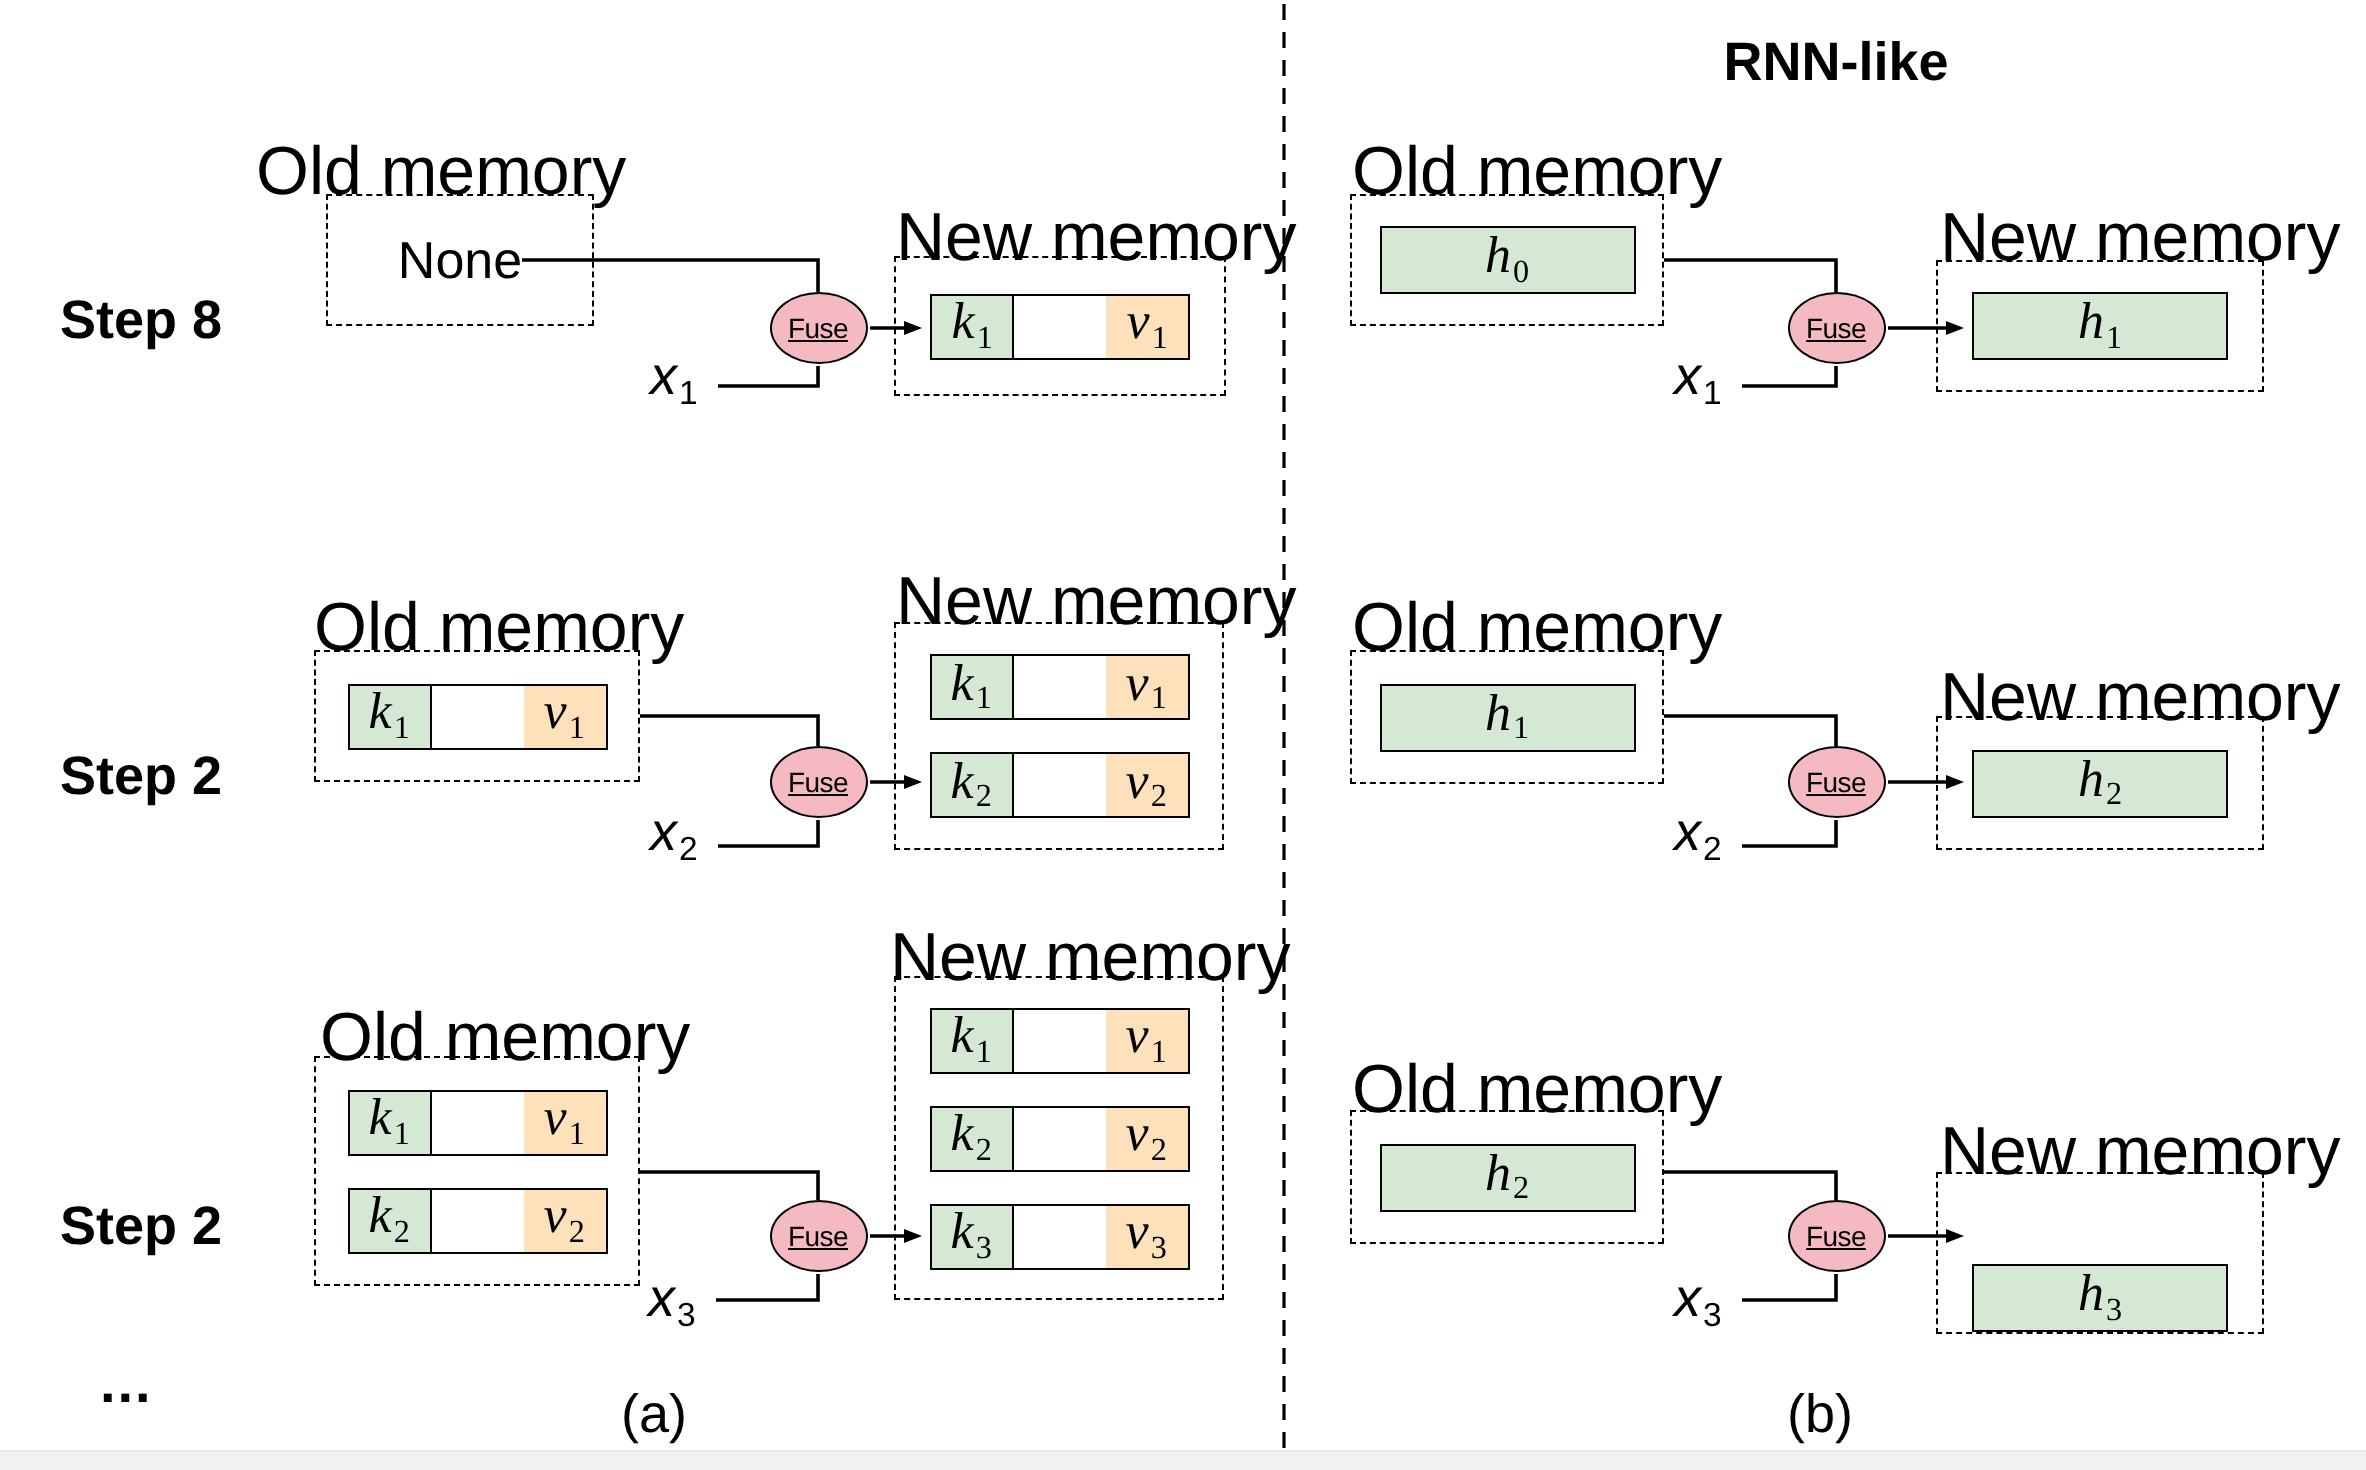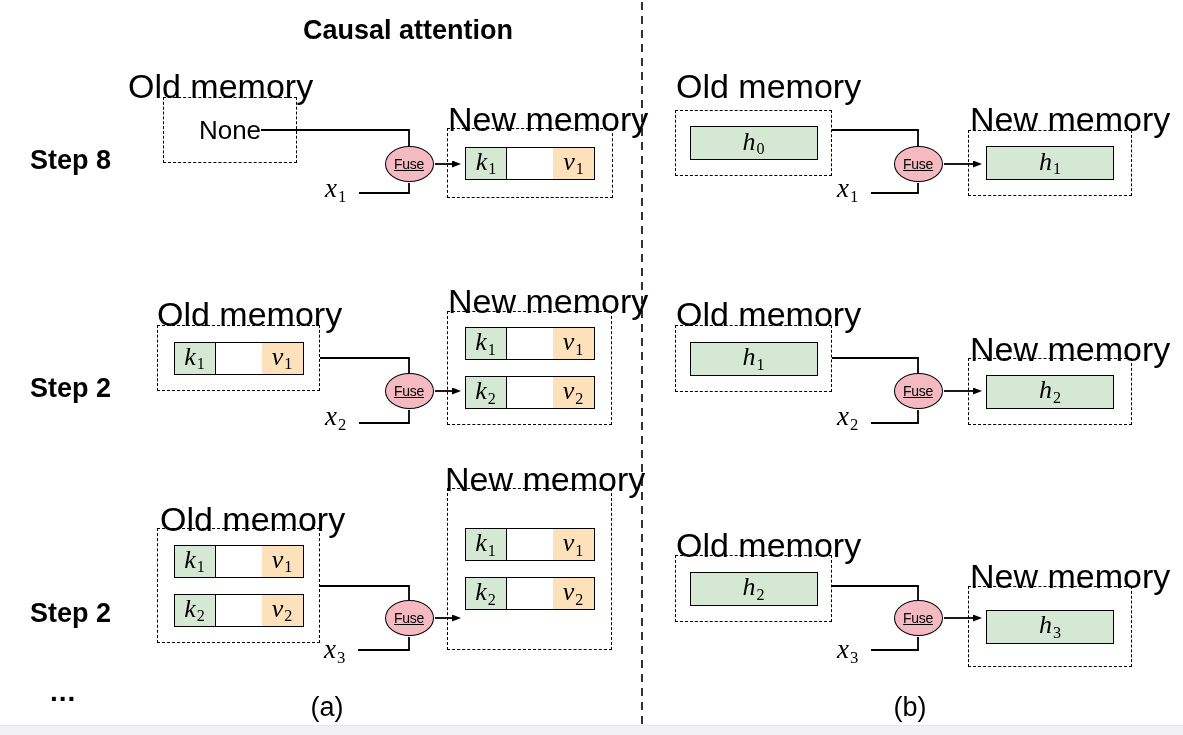--- a/index.html
+++ b/index.html
@@ -21,21 +21,21 @@
   }
   .none-text{font-size:26px;}
   .kv-row{display:flex;width:130px;height:33px;border:1.8px solid #000;box-sizing:border-box;flex:0 0 auto;background:#fff;}
   .kv-cell{flex:1 1 50%;display:flex;align-items:center;justify-content:center;box-sizing:border-box;overflow:hidden;}
   .kv-cell.key{background:var(--key-fill);border-right:1.8px solid #000;}
   .kv-cell.value{background:var(--value-fill);margin-left:46px;}
   .state-cell{width:128px;height:34px;border:1.8px solid #000;box-sizing:border-box;background:var(--state-fill);
     display:flex;align-items:center;justify-content:center;flex:0 0 auto;}
   .math{font-family:"Liberation Serif",serif;font-style:italic;font-size:26px;line-height:1;white-space:nowrap;}
   .math sub{font-style:normal;font-size:0.62em;vertical-align:-0.28em;line-height:1;margin-left:1px;}
-  .x-label{font-family:Liberation Serif, serif;font-style:italic;font-size:27px;line-height:1;z-index:2;white-space:nowrap;}
+  .x-label{font-family:Liberation Sans, sans-serif;font-style:italic;font-size:27px;line-height:1;z-index:2;white-space:nowrap;}
   .x-label sub{font-style:normal;font-size:0.62em;vertical-align:-0.28em;margin-left:1px;}
   .fuse{width:49px;height:36px;border:1.7px solid #000;border-radius:50%;background:var(--fuse-fill);
     display:flex;align-items:center;justify-content:center;box-sizing:border-box;z-index:2;}
   .fuse span{font-size:14px;letter-spacing:-0.3px;text-decoration:underline;}
   .caption{font-size:27px;transform:translateX(-50%);z-index:2;}
   .ellipsis{font-size:28px;font-weight:bold;letter-spacing:1px;z-index:2;}
   .bottom-edge{position:absolute;left:0;top:725px;width:1183px;height:10px;background:#f2f1f3;border-top:1px solid #e7e6e9;z-index:3;}
 </style>
 </head>
 <body>
@@ -61,21 +61,21 @@
       <path d="M871 193 H918 V183" stroke="#000000" stroke-width="1.8" fill="none"></path>
       <path d="M944 164 H974" stroke="#000000" stroke-width="1.8" fill="none" marker-end="url(#arrowhead)"></path>
       <path d="M832 358 H918 V373" stroke="#000000" stroke-width="1.8" fill="none"></path>
       <path d="M871 423 H918 V410" stroke="#000000" stroke-width="1.8" fill="none"></path>
       <path d="M944 391 H974" stroke="#000000" stroke-width="1.8" fill="none" marker-end="url(#arrowhead)"></path>
       <path d="M832 586 H918 V600" stroke="#000000" stroke-width="1.8" fill="none"></path>
       <path d="M871 650 H918 V637" stroke="#000000" stroke-width="1.8" fill="none"></path>
       <path d="M944 618 H974" stroke="#000000" stroke-width="1.8" fill="none" marker-end="url(#arrowhead)"></path>
     </svg>
 
-  <div class="abs panel-title" style="left:408px;top:15px">Causal attention</div>
+  <div class="abs panel-title" style="left:918px;top:16px">RNN-like</div>
 
   <div id="steps-root">
       <div class="step-label abs" style="left: 30px; top: 145px;">Step 8</div>
       <div class="mem-label abs" style="left: 128px; top: 67px;">Old memory</div>
       <div class="dashed-box abs" style="left: 127px; top: 97px; width: 134px; height: 66px; margin-left: 36px;">
         <div class="none-text">None</div>
       </div>
       <div class="mem-label abs" style="left: 448px; top: 100px;">New memory</div>
       <div class="dashed-box abs" style="left: 447px; top: 128px; width: 166px; height: 70px;">
         <div class="kv-row">
@@ -157,27 +157,35 @@
           </div>
         </div>
         <div class="kv-row">
           <div class="kv-cell key">
             <span class="math"><span>k</span><sub>2</sub></span>
           </div>
           <div class="kv-cell value">
             <span class="math"><span>v</span><sub>2</sub></span>
           </div>
         </div>
+        <div class="kv-row">
+          <div class="kv-cell key">
+            <span class="math"><span>k</span><sub>3</sub></span>
+          </div>
+          <div class="kv-cell value">
+            <span class="math"><span>v</span><sub>3</sub></span>
+          </div>
+        </div>
       </div>
       <div class="fuse abs" style="left: 384.5px; top: 600px;">
         <span>Fuse</span>
       </div>
       <span class="x-label abs" style="left: 324px; top: 636px;"><span>x</span><sub>3</sub></span>
       <div class="mem-label abs" style="left: 676px; top: 67px;">Old memory</div>
-      <div class="dashed-box abs" style="left: 675px; top: 110px; width: 157px; height: 66px;">
+      <div class="dashed-box abs" style="left: 675px; top: 97px; width: 157px; height: 66px;">
         <div class="state-cell">
           <span class="math"><span>h</span><sub>0</sub></span>
         </div>
       </div>
       <div class="mem-label abs" style="left: 970px; top: 100px;">New memory</div>
       <div class="dashed-box abs" style="left: 968px; top: 130px; width: 164px; height: 66px;">
         <div class="state-cell">
           <span class="math"><span>h</span><sub>1</sub></span>
         </div>
       </div>
@@ -201,21 +209,21 @@
         <span>Fuse</span>
       </div>
       <span class="x-label abs" style="left: 837px; top: 403px;"><span>x</span><sub>2</sub></span>
       <div class="mem-label abs" style="left: 676px; top: 526px;">Old memory</div>
       <div class="dashed-box abs" style="left: 675px; top: 555px; width: 157px; height: 67px;">
         <div class="state-cell">
           <span class="math"><span>h</span><sub>2</sub></span>
         </div>
       </div>
       <div class="mem-label abs" style="left: 970px; top: 557px;">New memory</div>
-      <div class="dashed-box abs" style="left: 968px; top: 586px; width: 164px; height: 81px;">
+      <div class="dashed-box abs" style="left: 968px; top: 586px; width: 164px; height: 81px; justify-content: flex-end;">
         <div class="state-cell">
           <span class="math"><span>h</span><sub>3</sub></span>
         </div>
       </div>
       <div class="fuse abs" style="left: 893.5px; top: 600px;">
         <span>Fuse</span>
       </div>
       <span class="x-label abs" style="left: 837px; top: 636px;"><span>x</span><sub>3</sub></span>
     </div>
 

